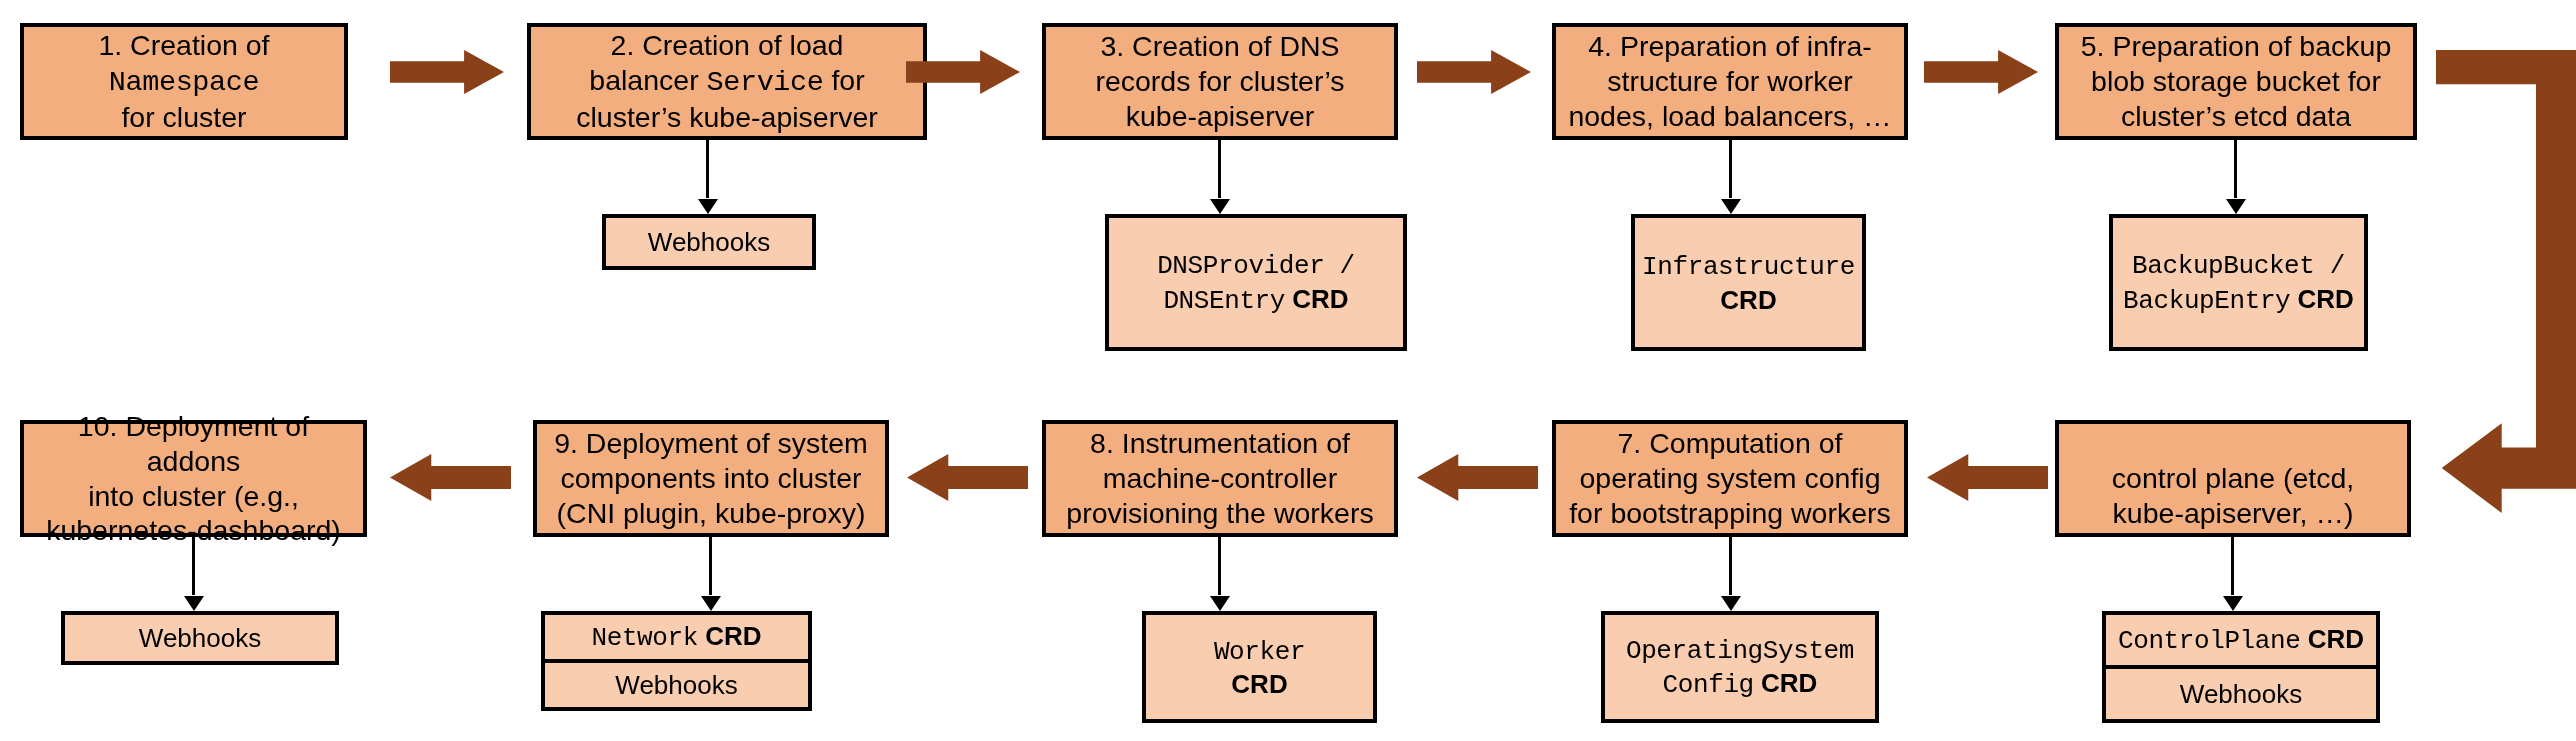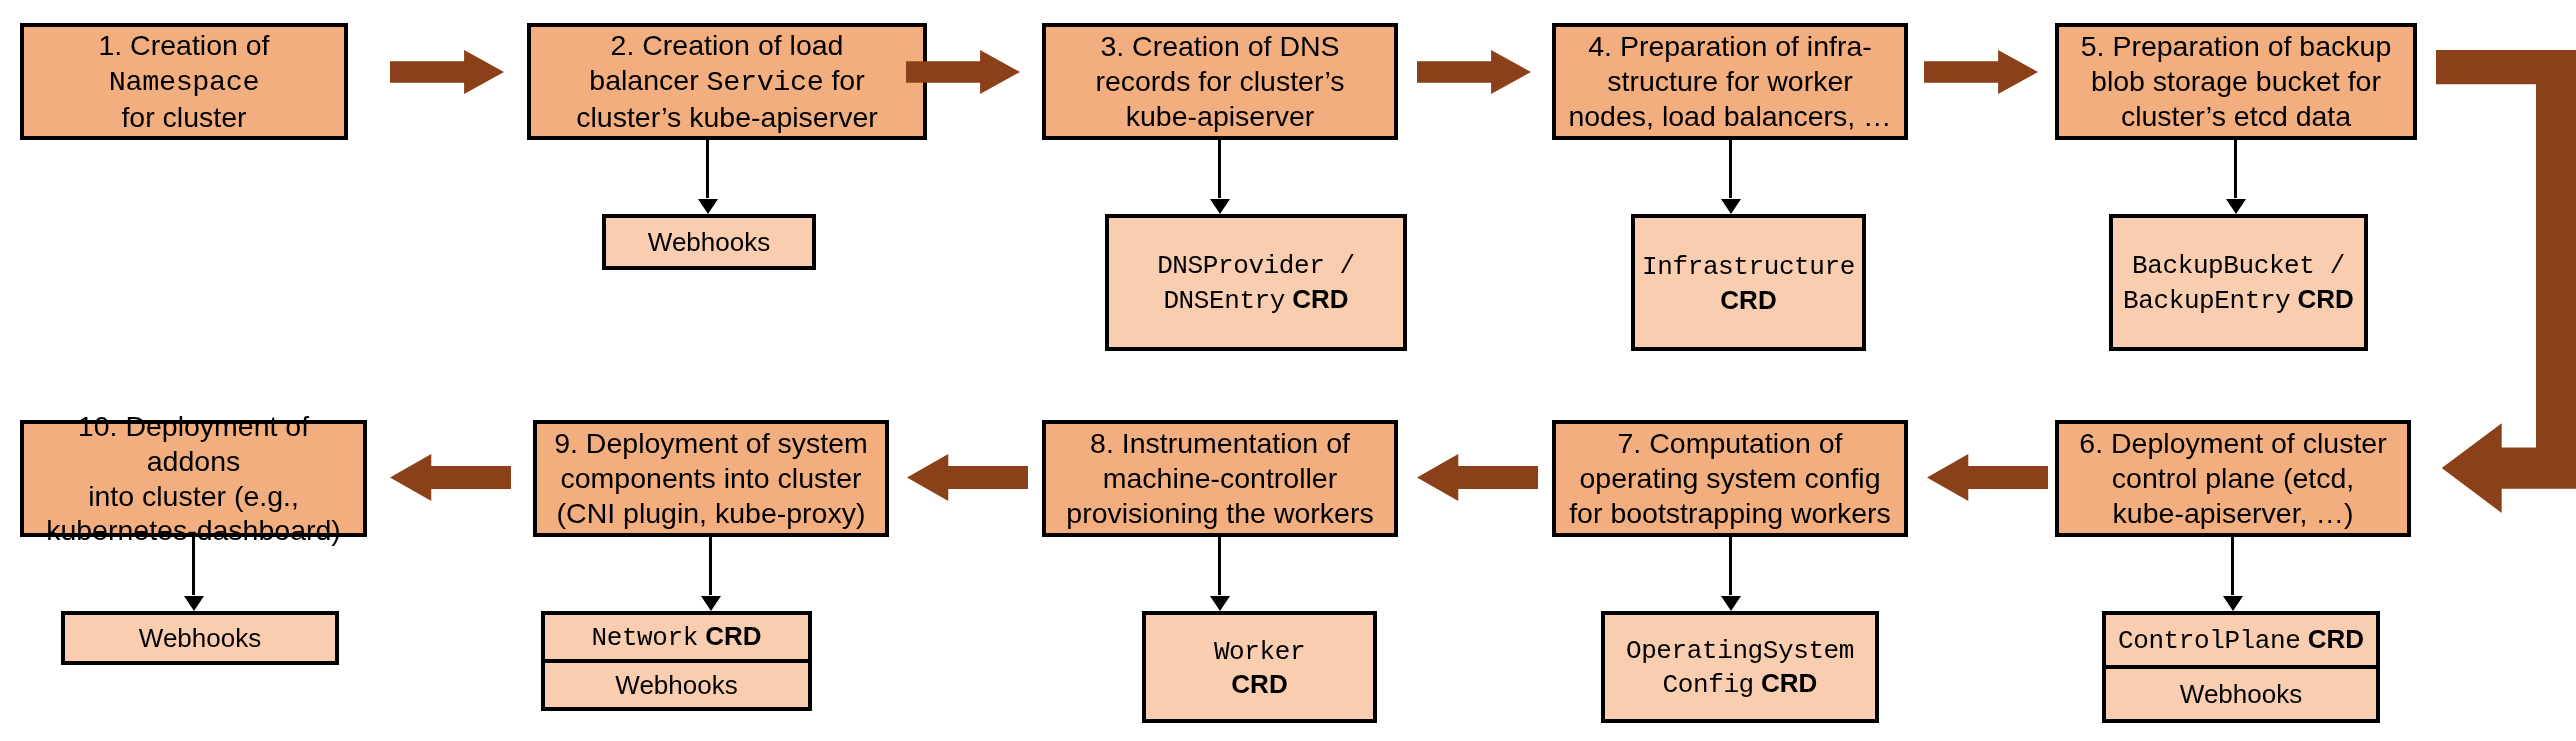--- a/index.html
+++ b/index.html
@@ -200,21 +200,21 @@
 
   <div class="step" id="box8" style="left: 1042px; top: 420px; width: 356px; height: 117px; background: rgb(242, 174, 126); border-color: rgb(0, 0, 0);">
     <span class="tx"><span>8. Instrumentation of</span><br><span>machine-controller</span><br><span>provisioning the workers</span></span>
   </div>
 
   <div class="step" id="box7" style="left: 1552px; top: 420px; width: 356px; height: 117px; background: rgb(242, 174, 126); border-color: rgb(0, 0, 0);">
     <span class="tx"><span>7. Computation of</span><br><span>operating system config</span><br><span>for bootstrapping workers</span></span>
   </div>
 
   <div class="step" id="box6" style="left: 2055px; top: 420px; width: 356px; height: 117px; background: rgb(242, 174, 126); border-color: rgb(0, 0, 0);">
-    <span class="tx"><span>6. Deployment of cluster</span><br><span>control plane (etcd,</span><br><span>kube-apiserver, …)</span></span>
+    <span class="tx"><br><span>control plane (etcd,</span><br><span>kube-apiserver, …)</span></span>
   </div>
 
   <div class="vconn" style="left:182px;top:537px;width:23px;height:74px;">
     <div class="line" style="height: 58px; background: rgb(0, 0, 0);"></div>
     <div class="head" style="border-top-color: rgb(0, 0, 0);"></div>
   </div>
 
   <div class="vconn" style="left:699px;top:537px;width:23px;height:74px;">
     <div class="line" style="height: 58px; background: rgb(0, 0, 0);"></div>
     <div class="head" style="border-top-color: rgb(0, 0, 0);"></div>

